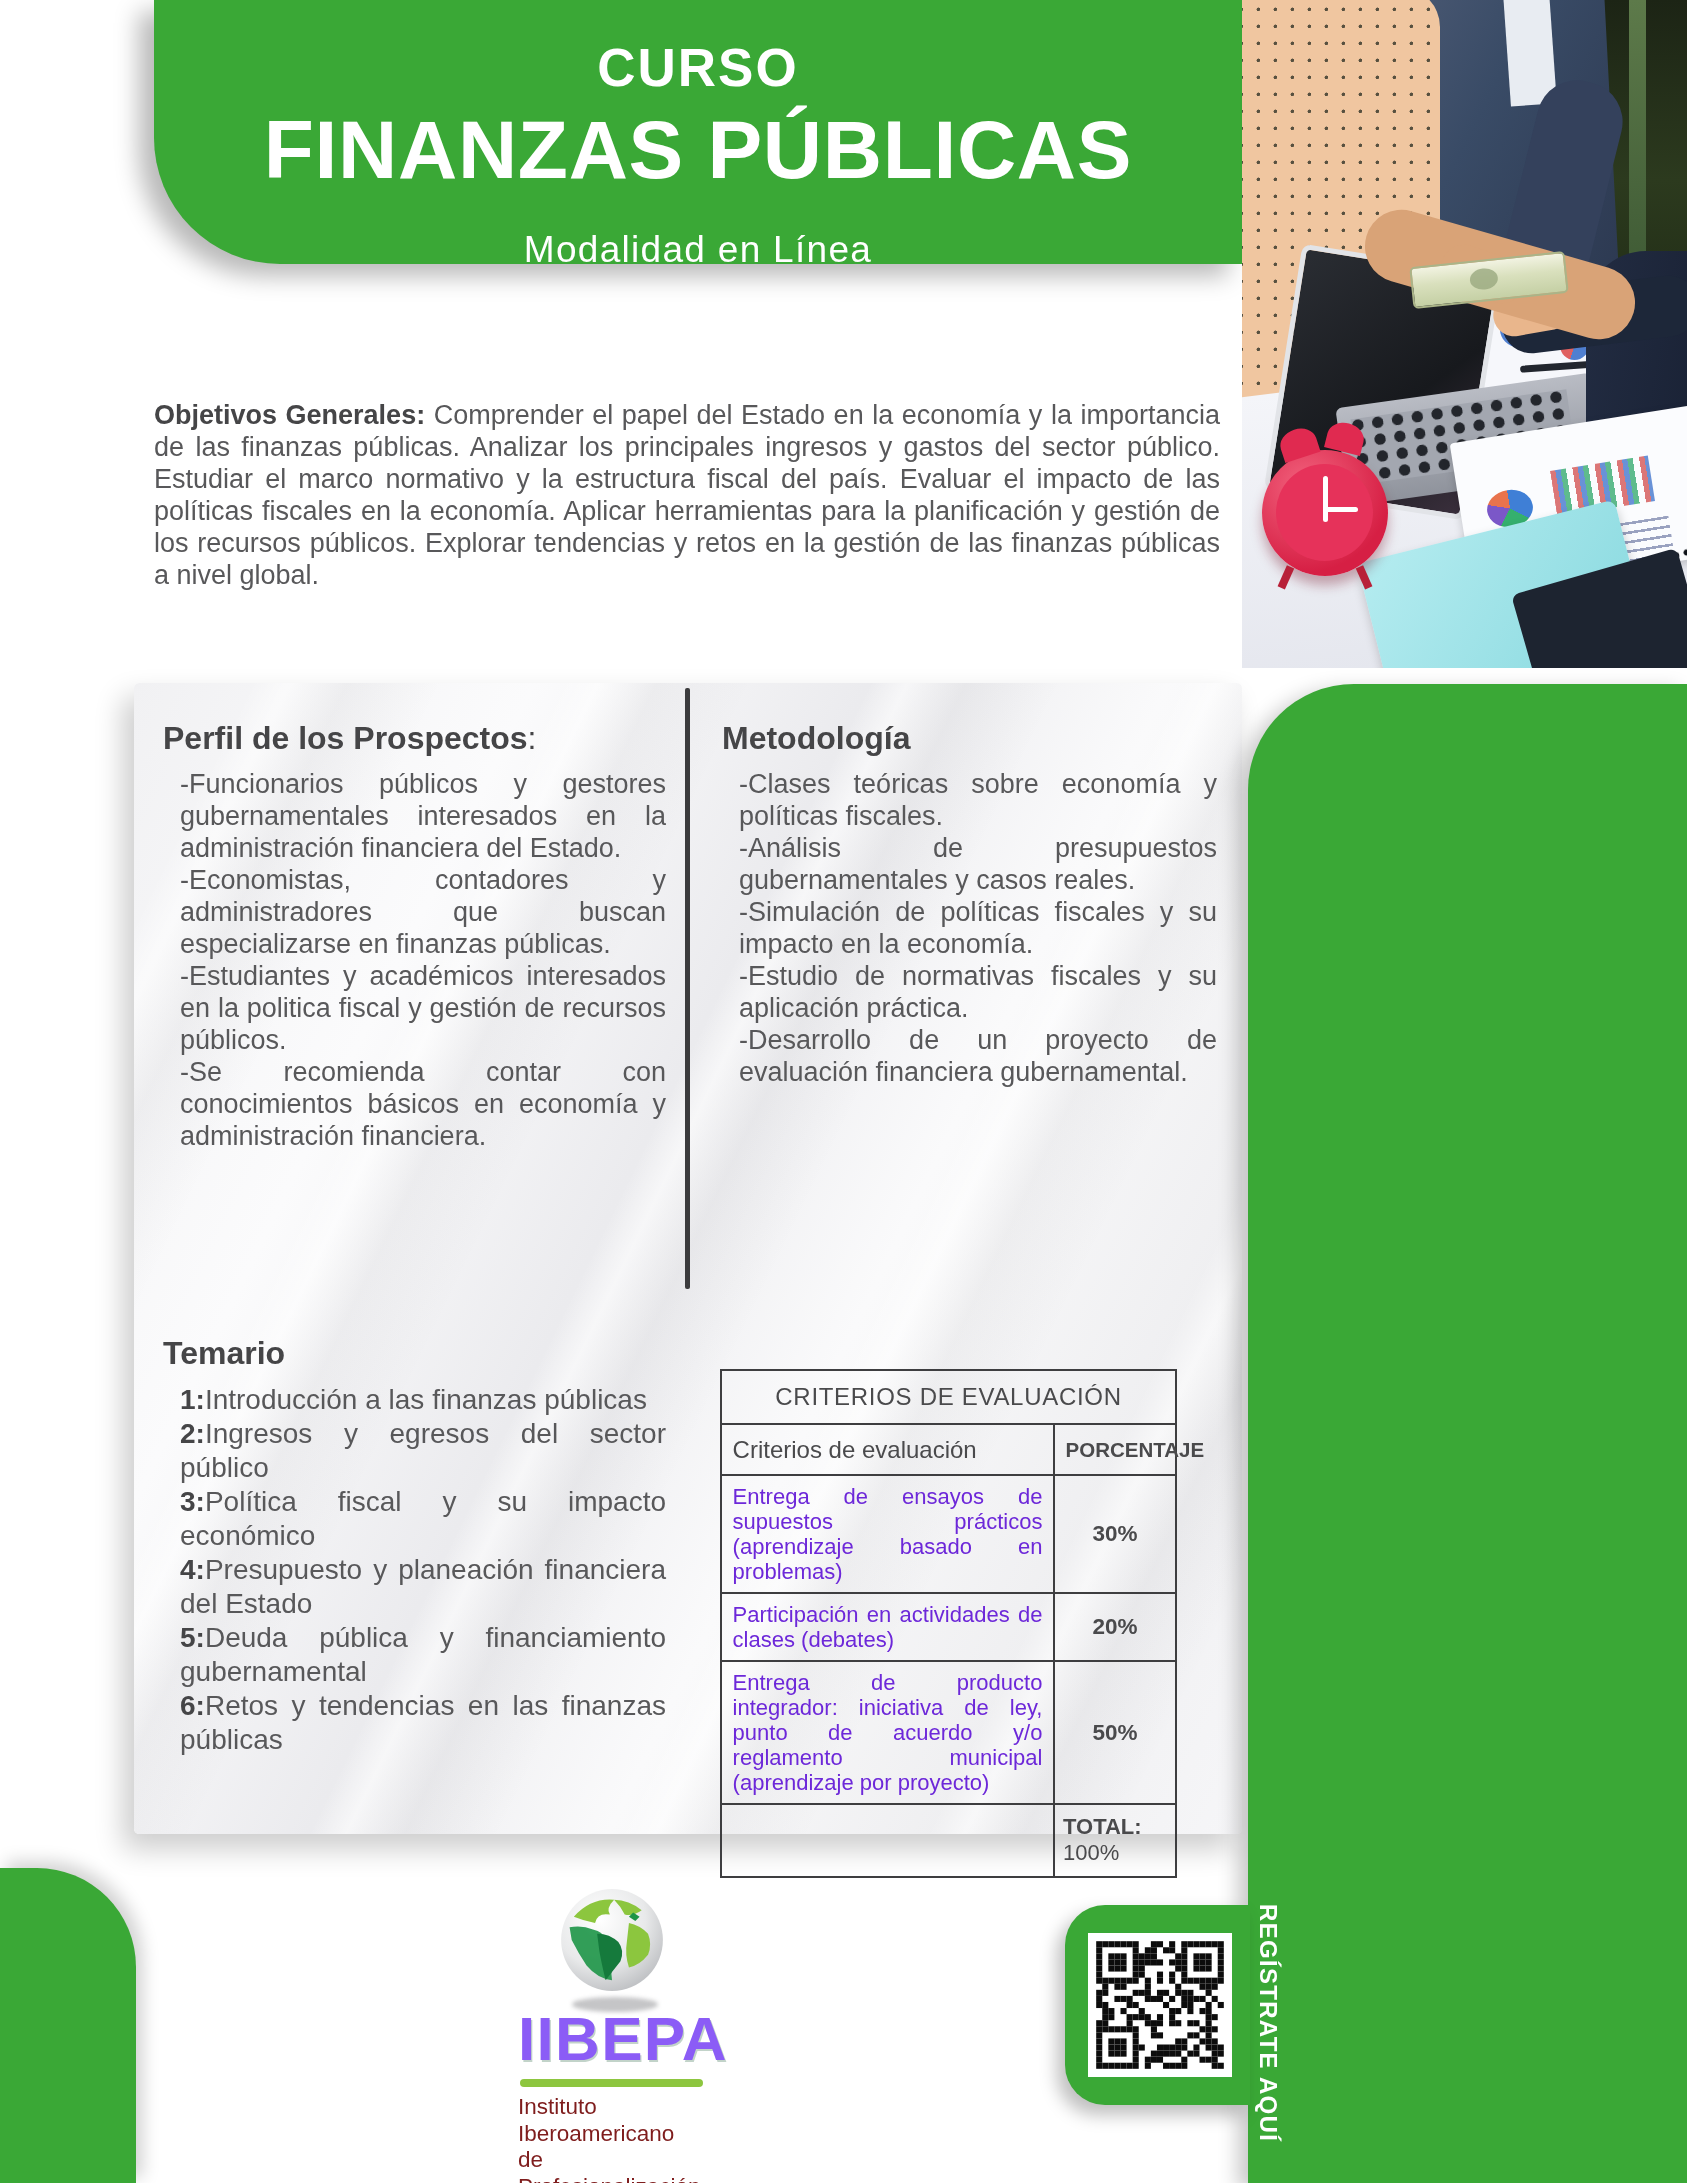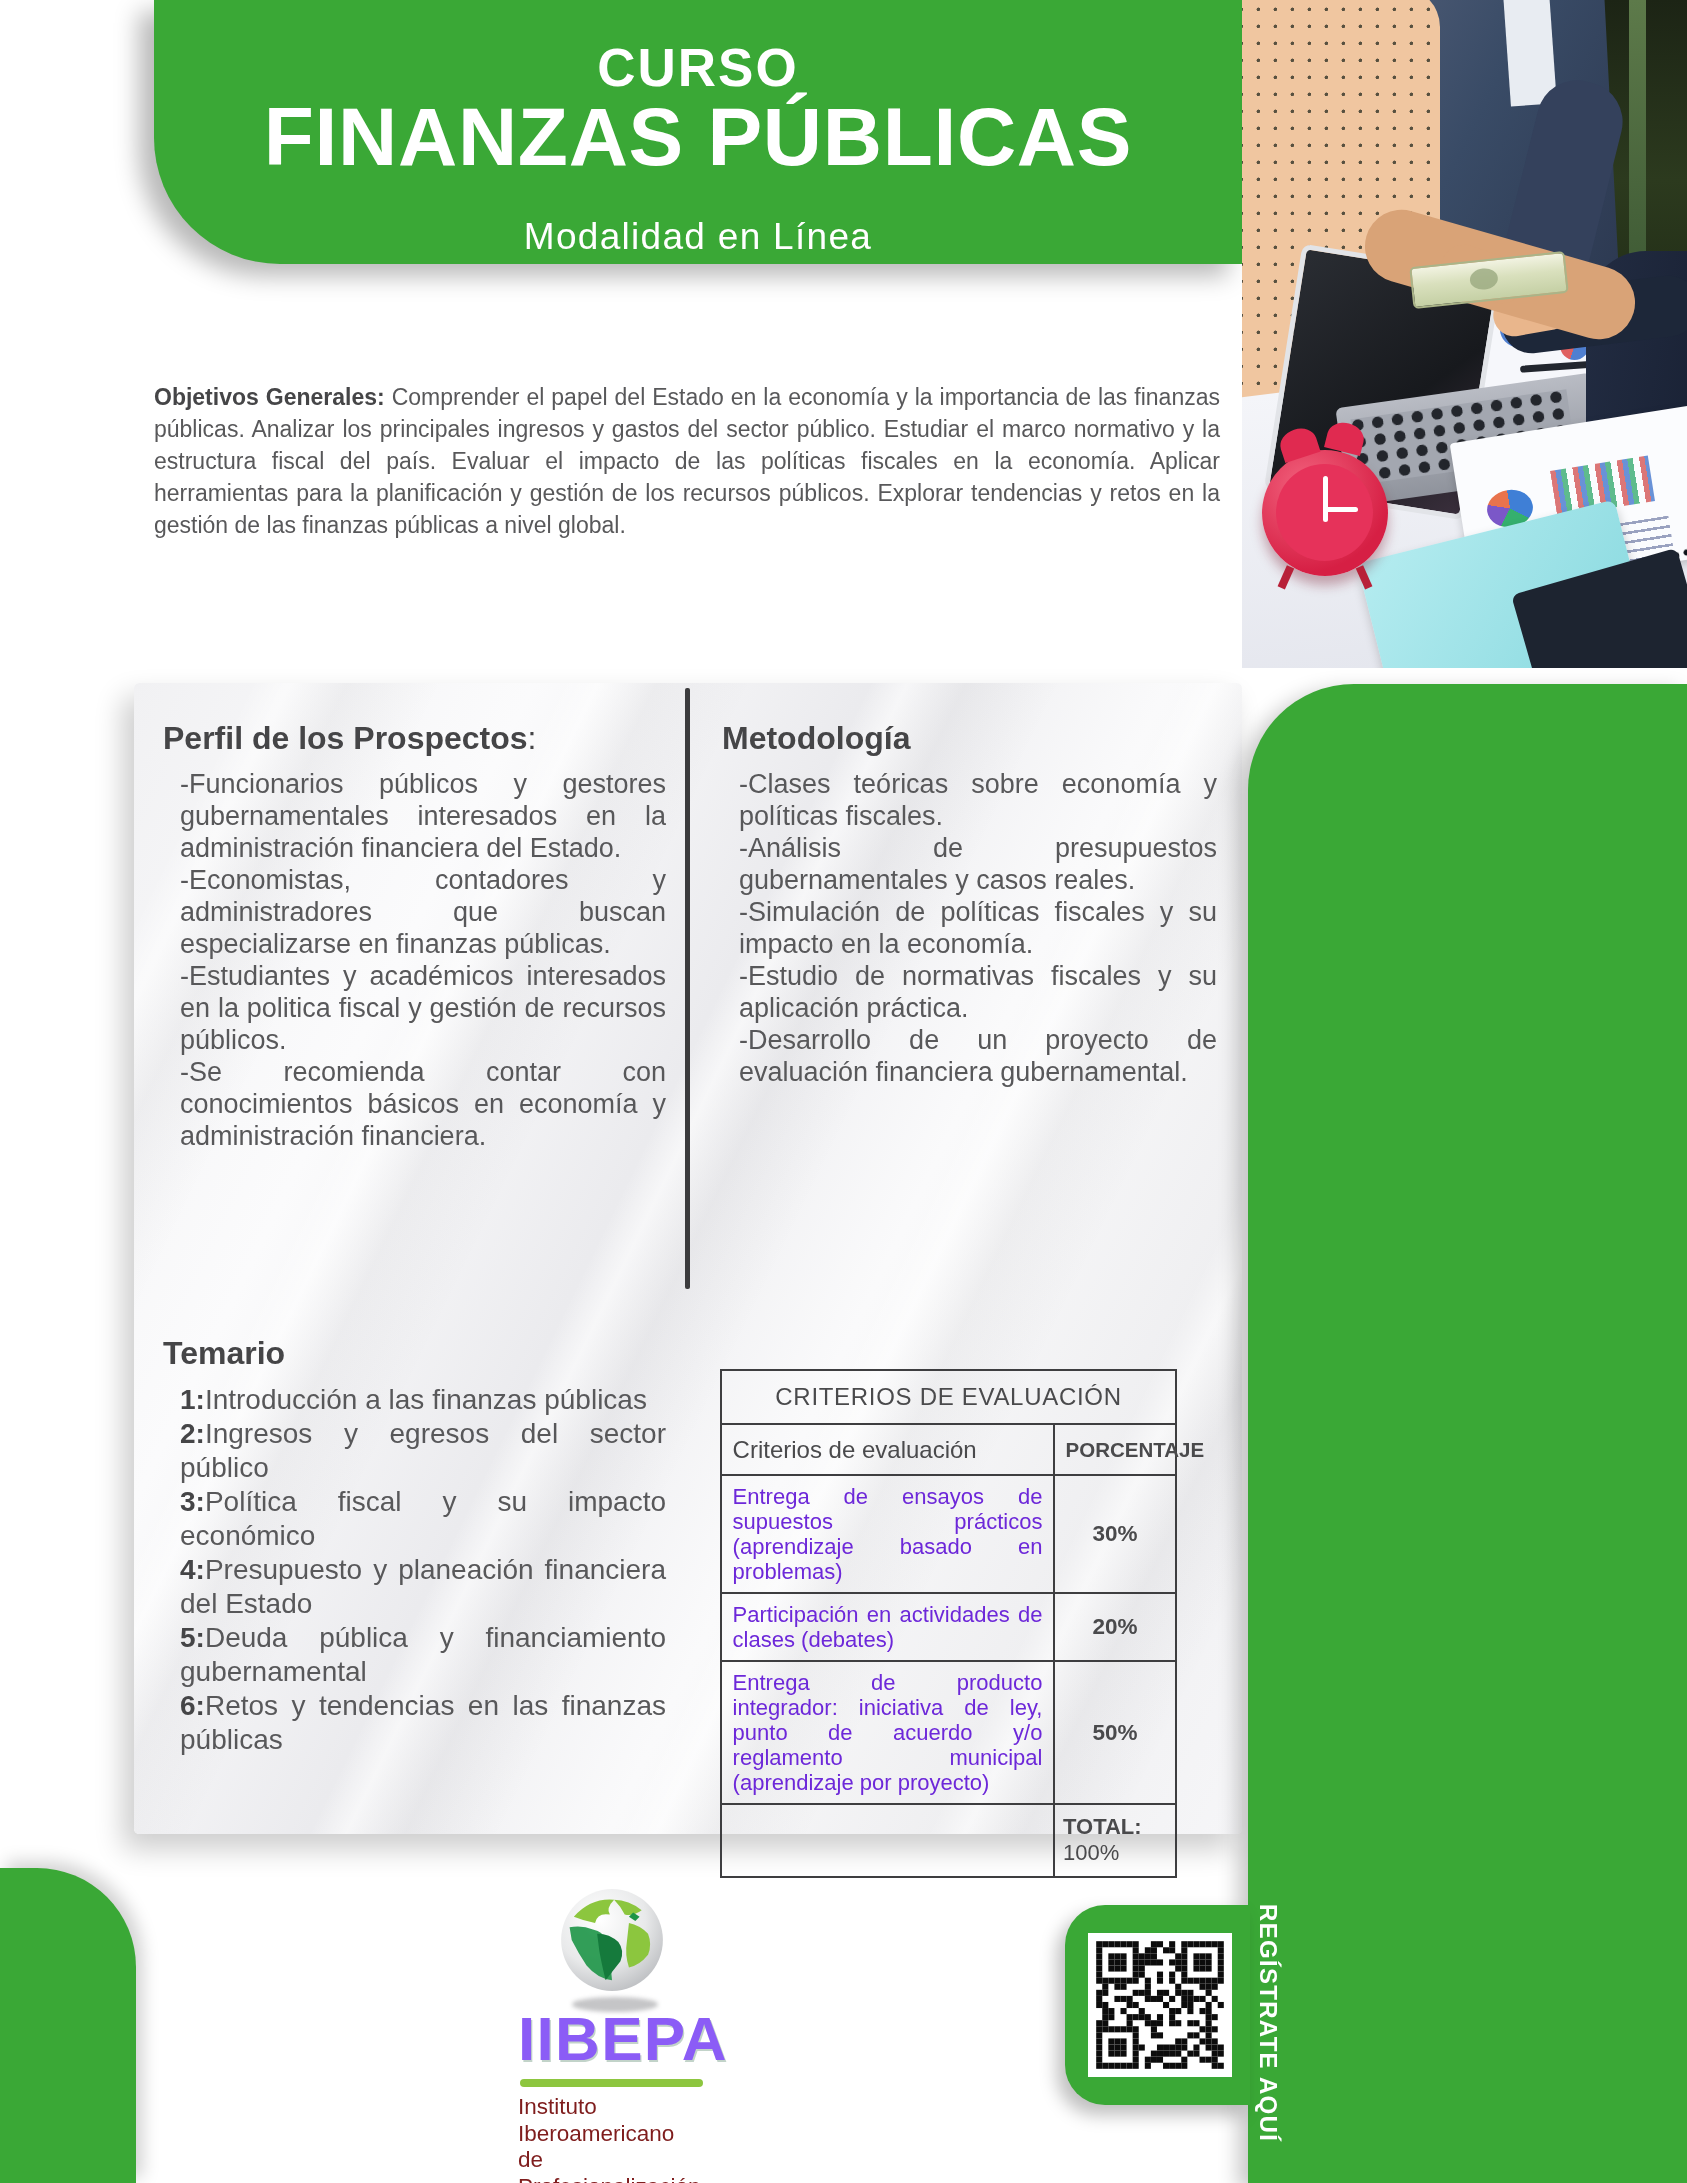--- a/index.html
+++ b/index.html
@@ -10,26 +10,26 @@
   }
   
   .header-band{
     position:absolute;left:154px;top:0;width:1088px;height:264px;
     background:#3aa836;border-radius:0 0 0 126px;
     box-shadow:-14.6px 12px 25px rgba(0,0,0,.28);
     display:flex;flex-direction:column;align-items:center;justify-content:flex-start;
     padding-top:41px;box-sizing:border-box;color:#fff;text-align:center;
   }
   .kicker{font-size:53px;font-weight:800;letter-spacing:2px;line-height:1;}
-  .main-title{font-size:82px;font-weight:800;letter-spacing:0.7px;line-height:1.02;margin-top:1px;}
+  .main-title{font-size:82px;font-weight:800;letter-spacing:0.7px;line-height:1.02;margin-top:14px;}
   .subtitle{font-size:37px;font-weight:300;letter-spacing:1.3px;margin-top:37px;}
   
   .objectives{
-    position:absolute;left:154px;top:358px;width:1066px;
-    font-size:23px;line-height:32px;color:#58585a;text-align:justify;
+    position:absolute;left:154px;top:372px;width:1066px;
+    font-size:27px;line-height:32px;color:#58585a;text-align:justify;
   }
   .objectives b{color:#454547;font-weight:700;}
   
   .photo{
     position:absolute;left:1242px;top:0;width:445px;height:668px;overflow:hidden;
     background:linear-gradient(100deg,#b9b3a6 0%,#8e8a77 30%,#4a4a33 55%,#23281a 75%,#14180f 100%);
   }
   .photo *{position:absolute;}
   .ph-window{left:284px;top:0;width:161px;height:450px;background:linear-gradient(180deg,#1c2415 0%,#2c3a1e 40%,#16200f 100%);}
   .ph-window-slit{left:387px;top:0;width:17px;height:423px;background:linear-gradient(180deg,#5d7a4a,#2f4a2a);}

